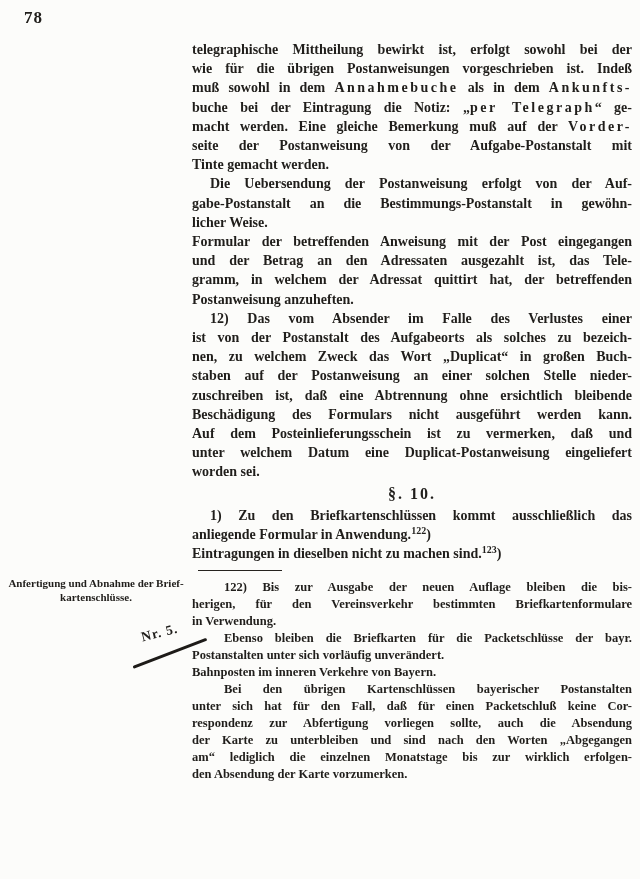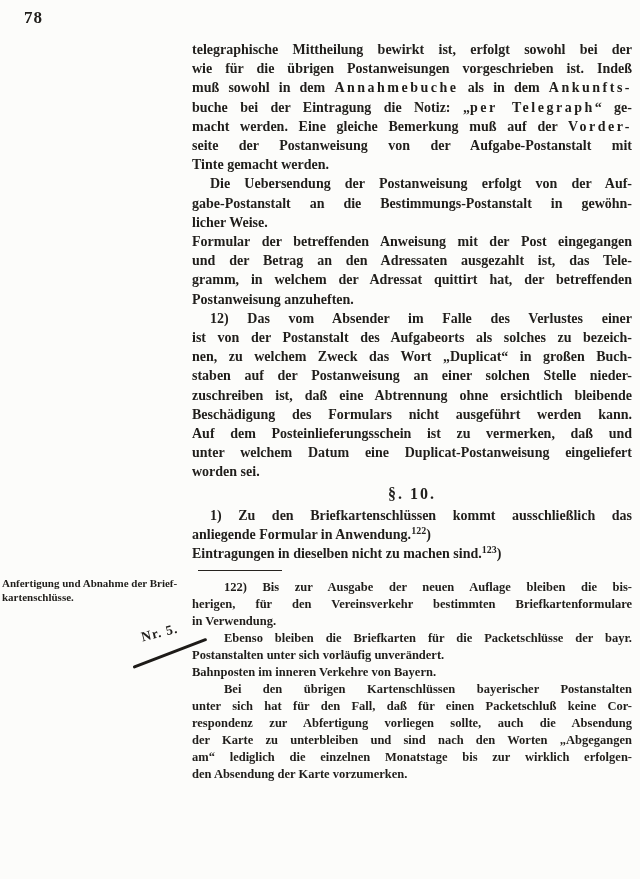--- a/index.html
+++ b/index.html
@@ -31,20 +31,21 @@
   }
   .sp{letter-spacing:2.5px;}
   sup.fnref{font-size:10px;line-height:0;vertical-align:5px;letter-spacing:0;margin-top:16px;}
   .footnote-rule{
     width:84px;border:0;border-top:1.6px solid #26231f;
     margin:7px 0 5px 6px;height:0;
   }
   .margin-note{
     position:absolute;left:2px;top:577px;width:188px;
     font-size:11px;font-weight:bold;line-height:13.5px;
+    text-align:center;
   }
   .nr-annotation{
     position:absolute;left:141px;top:625px;
     font-size:13.5px;font-weight:bold;
     transform:rotate(-14deg);
     letter-spacing:1px;
   }
   .annotation-stroke{
     position:absolute;left:133px;top:666px;
     width:79px;height:2.6px;background:#1d1b18;

